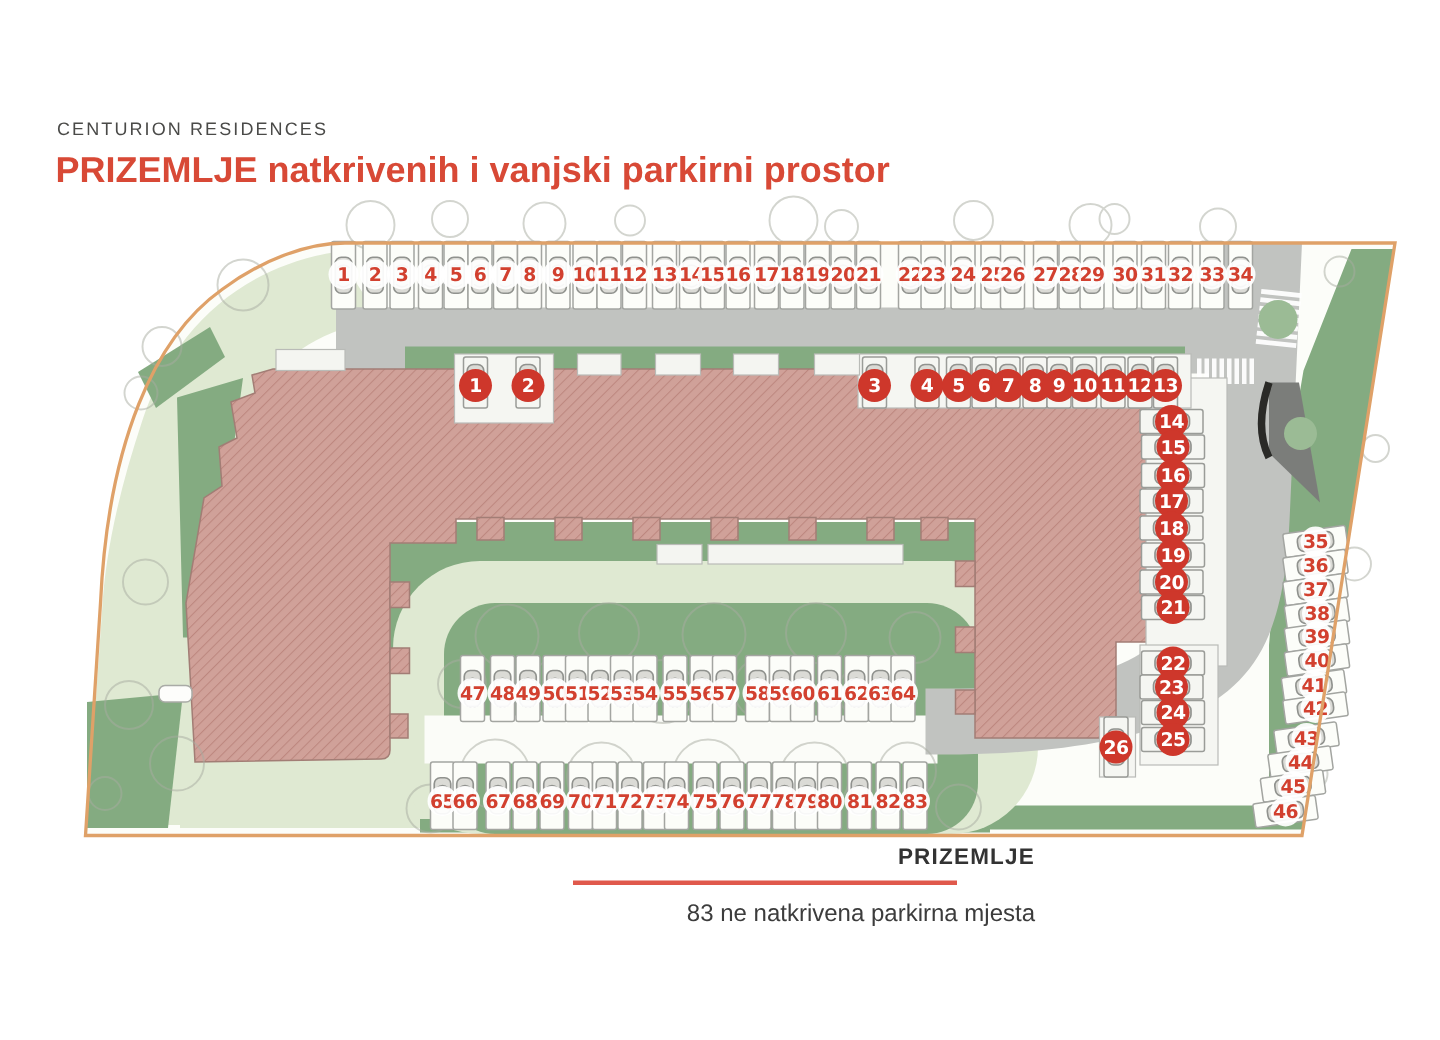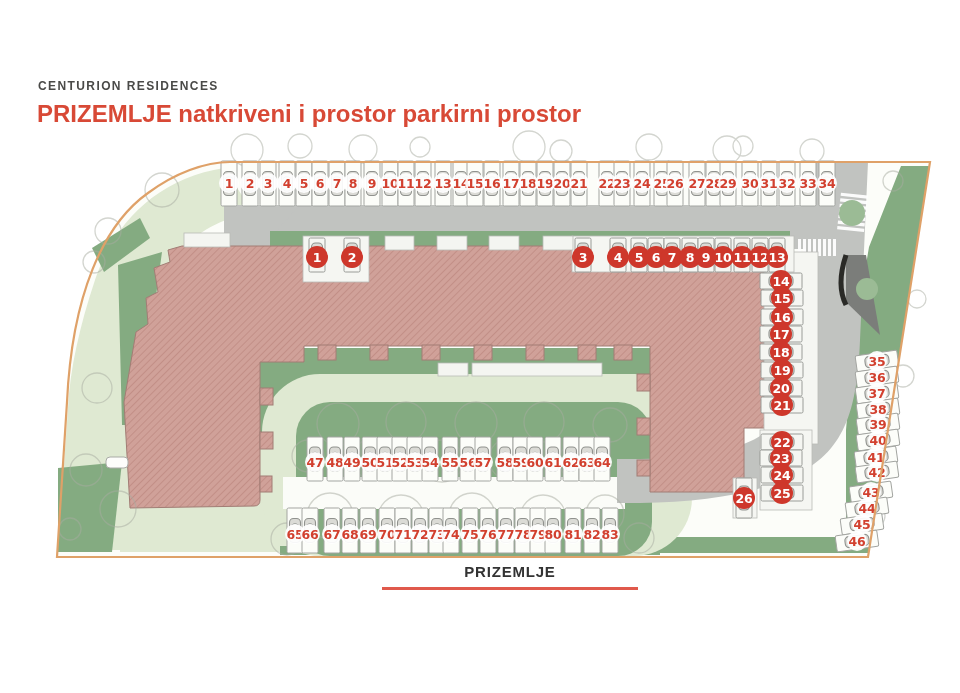--- a/index.html
+++ b/index.html
@@ -1,31 +1,31 @@
 <!DOCTYPE html>
 <html><head>
 <meta charset="utf-8">
 <style>
   html,body{margin:0;padding:0}
   body{width:960px;height:693px;position:relative;overflow:hidden;background:#ffffff;
        font-family:"Liberation Sans",sans-serif}
-  .brand{position:absolute;left:38px;top:79px;font-size:12px;font-weight:700;
+  .brand{position:absolute;left:38px;top:79px;font-size:12px;font-weight:400;
          letter-spacing:1.4px;color:#4a4a48}
   .title{position:absolute;left:37px;top:100px;font-size:24px;font-weight:700;color:#d84936}
   .plan{position:absolute;left:0;top:0}
-  .legend{position:absolute;left:330px;top:563px;width:360px;text-align:center}
+  .legend{position:absolute;left:330px;top:563px;width:360px;text-align:right}
   .floor{font-size:15px;font-weight:700;letter-spacing:.8px;color:#333333}
   .rule{width:256px;height:3px;background:#e0594c;margin:7px auto 9px}
   .cap{font-size:16px;color:#3c3c3c;line-height:21px}
 </style>
 </head>
 <body>
 
 <div class="brand">CENTURION RESIDENCES</div>
-<div class="title">PRIZEMLJE natkriveni i prostor parkirni prostor</div>
+<div class="title">PRIZEMLJE natkrivenih i vanjski parkirni prostor</div>
 
 <svg class="plan" width="960" height="693" viewBox="0 0 960 693">
   <defs>
     <pattern id="hatch" width="5" height="5" patternUnits="userSpaceOnUse" patternTransform="rotate(45)">
       <rect width="5" height="5" fill="#d0a199"></rect>
       <line x1="0" y1="0" x2="0" y2="5" stroke="#bd877f" stroke-width="1.4"></line>
     </pattern>
   </defs>
 
   <path d="M 230 162 L 930 162 L 868 557 L 57 557 L 67 402 C 72 295 103 225 148 193 C 175 173 205 162 230 162 Z" fill="#fcfdf9"></path>
@@ -1314,13 +1314,14 @@
         <text x="744" y="498" dy=".36em" text-anchor="middle" font-size="12.5" font-weight="bold" letter-spacing="-0.3" fill="#ffffff" font-family="&quot;DejaVu Sans&quot;,sans-serif">26</text>
       </g>
     </g>
 
   <path d="M 230 162 L 930 162 L 868 557 L 57 557 L 67 402 C 72 295 103 225 148 193 C 175 173 205 162 230 162 Z" fill="none" stroke="#dfa168" stroke-width="2.2"></path>
 </svg>
 
 <div class="legend">
   <div class="floor">PRIZEMLJE</div>
   <div class="rule"></div>
+  <div class="cap">83 ne natkrivena parkirna mjesta</div>
 </div>
 
 </body></html>

